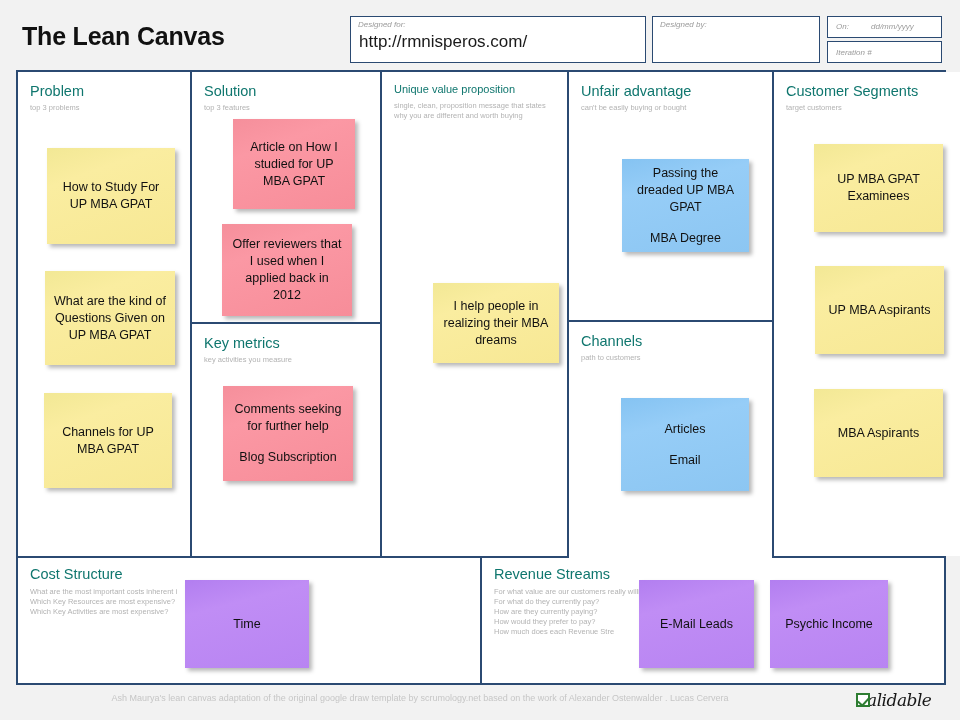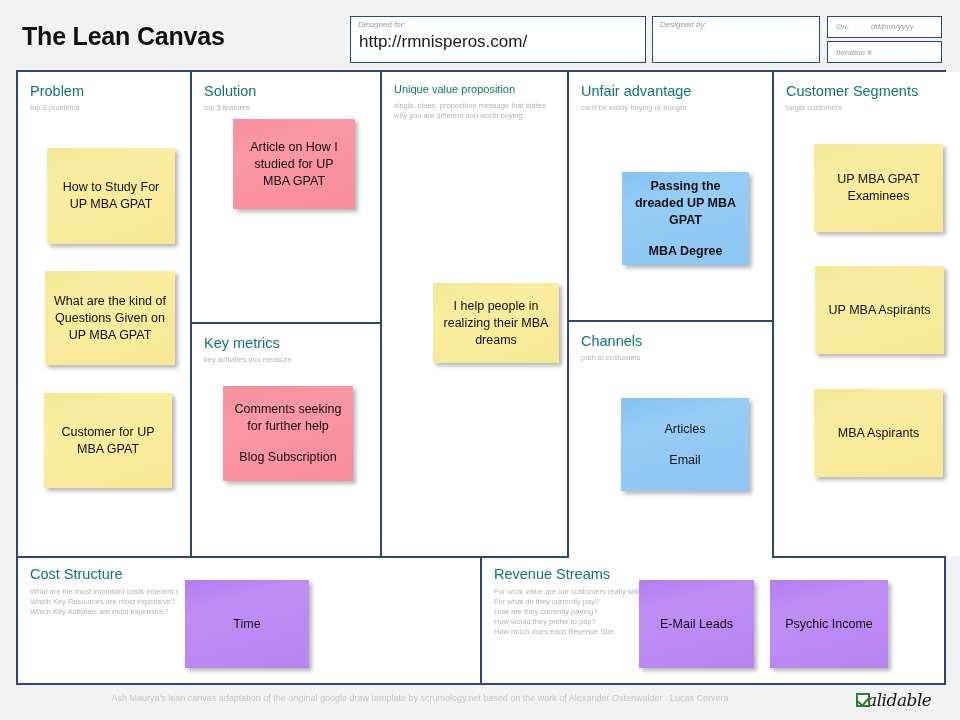--- a/index.html
+++ b/index.html
@@ -222,30 +222,33 @@
     <div class="cell-title">Problem</div>
     <div class="cell-hint">top 3 problems</div>
 
     <div class="note note-yellow" style="left:29px; top:76px; width:128px; height:96px;">
       <span>How to Study For UP MBA GPAT</span>
     </div>
     <div class="note note-yellow" style="left:27px; top:199px; width:130px; height:94px;">
       <span>What are the kind of Questions Given on UP MBA GPAT</span>
     </div>
     <div class="note note-yellow" style="left:26px; top:321px; width:128px; height:95px;">
-      <span>Customer for UP MBA GPAT</span>
+      <span>Channels for UP MBA GPAT</span>
     </div>
   </div>
 
   <div class="cell" style="left:174px; top:0; width:188px; height:250px;">
     <div class="cell-title">Solution</div>
     <div class="cell-hint">top 3 features</div>
 
     <div class="note note-pink" style="left:24px; top:47px; width:122px; height:90px;margin-left:17px;">
       <span>Article on How I studied for UP MBA GPAT</span>
+    </div>
+    <div class="note note-pink" style="left:30px; top:152px; width:130px; height:92px;">
+      <span>Offer reviewers that I used when I applied back in 2012</span>
     </div>
   </div>
 
   <div class="cell" style="left:174px; top:252px; width:188px; height:232px;border-radius:21px;">
     <div class="cell-title">Key metrics</div>
     <div class="cell-hint">key activities you measure</div>
 
     <div class="note note-pink" style="left:31px; top:62px; width:130px; height:95px;">
       <span>Comments seeking for further help</span>
       <span class="line2">Blog Subscription</span>
@@ -259,21 +262,21 @@
 
     <div class="note note-yellow" style="left:51px; top:211px; width:126px; height:80px;">
       <span>I help people in realizing their MBA dreams</span>
     </div>
   </div>
 
   <div class="cell" style="left:551px; top:0; width:203px; height:248px;">
     <div class="cell-title">Unfair advantage</div>
     <div class="cell-hint">can't be easily buying or bought</div>
 
-    <div class="note note-blue" style="left:53px; top:100px; width:127px; height:93px;font-weight:bold;">
+    <div class="note note-blue" style="left:53px; top:87px; width:127px; height:93px;">
       <span>Passing the dreaded UP MBA GPAT</span>
       <span class="line2">MBA Degree</span>
     </div>
   </div>
 
   <div class="cell" style="left:551px; top:250px; width:203px; height:270px;">
     <div class="cell-title">Channels</div>
     <div class="cell-hint">path to customers</div>
 
     <div class="note note-blue" style="left:52px; top:76px; width:128px; height:93px;">

